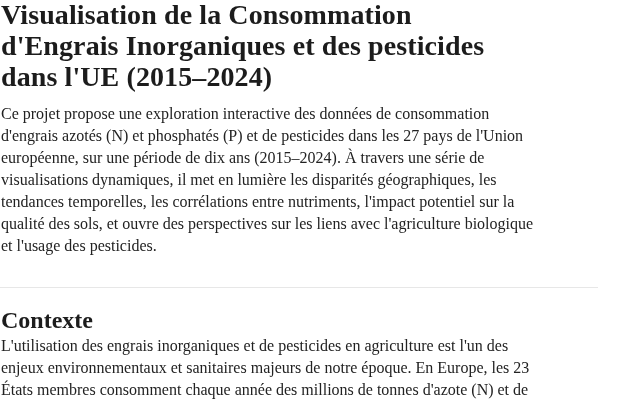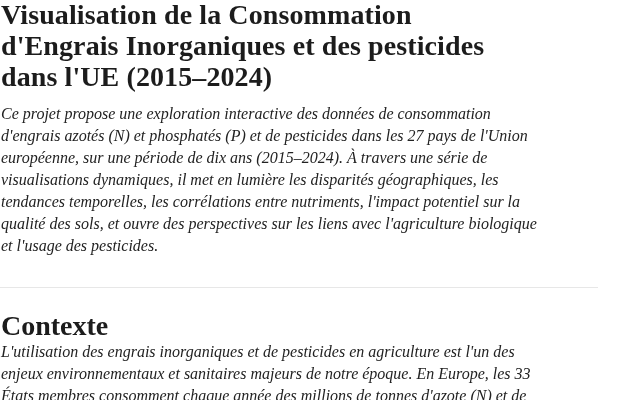--- a/index.html
+++ b/index.html
@@ -29,36 +29,35 @@
     margin-top: -1px;
     max-width: 600px;
   }
   .body-text {
     font-size: 16px;
     line-height: 22px;
     font-weight: 400;
     color: #222222;
     white-space: pre-line;
     max-width: 620px;
-    font-style: italic;
   }
   .intro-paragraph { margin-top: 11px; }
   .section-divider {
     border: none;
     border-top: 1px solid #e7e7e7;
     height: 0;
     margin: 30px 0 0 -1px;
     width: 640px;
   }
   .section-heading {
-    font-size: 28px;
+    font-size: 24px;
     line-height: 28px;
     font-weight: 700;
     color: #1c1c1c;
-    margin-top: 24px;
+    margin-top: 18px;
   }
   .section-paragraph { margin-top: 1px; }
 </style>
 </head>
 <body>
 
 <div class="page">
 
   <h1 class="article-title">Visualisation de la Consommation
 d'Engrais Inorganiques et des pesticides
@@ -71,17 +70,17 @@
 tendances temporelles, les corrélations entre nutriments, l'impact potentiel sur la
 qualité des sols, et ouvre des perspectives sur les liens avec l'agriculture biologique
 et l'usage des pesticides.</p>
 
   <hr class="section-divider">
 
   <section>
     <h2 class="section-heading">Contexte</h2>
 
     <p class="body-text section-paragraph">L'utilisation des engrais inorganiques et de pesticides en agriculture est l'un des
-enjeux environnementaux et sanitaires majeurs de notre époque. En Europe, les 33
+enjeux environnementaux et sanitaires majeurs de notre époque. En Europe, les 23
 États membres consomment chaque année des millions de tonnes d'azote (N) et de</p>
   </section>
 
 </div>
 
 </body></html>

